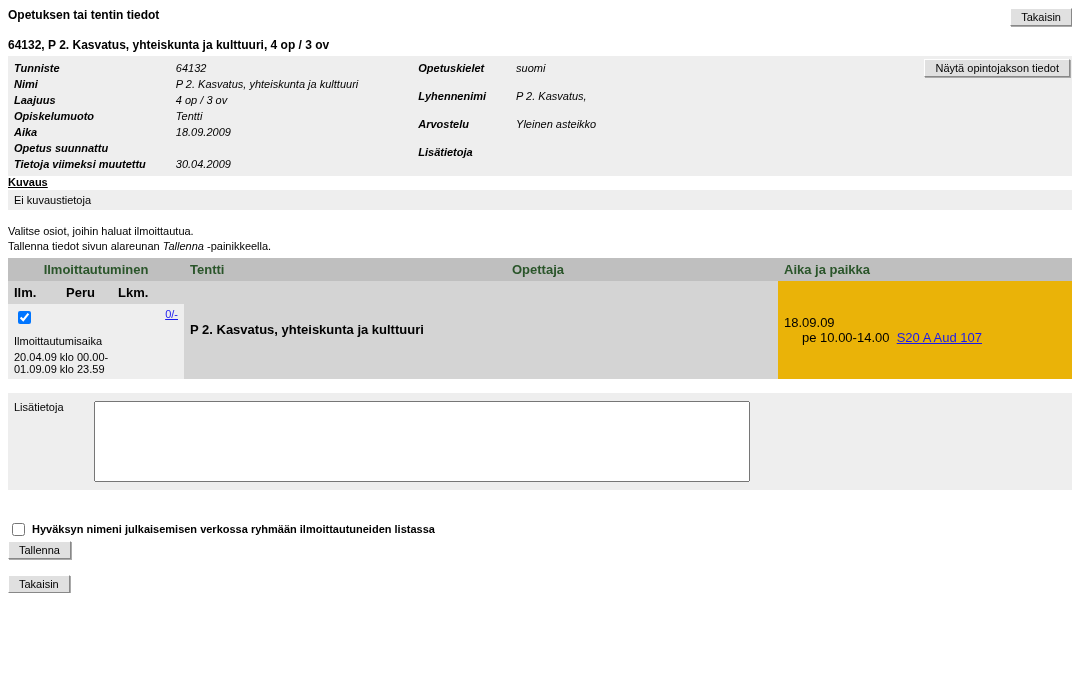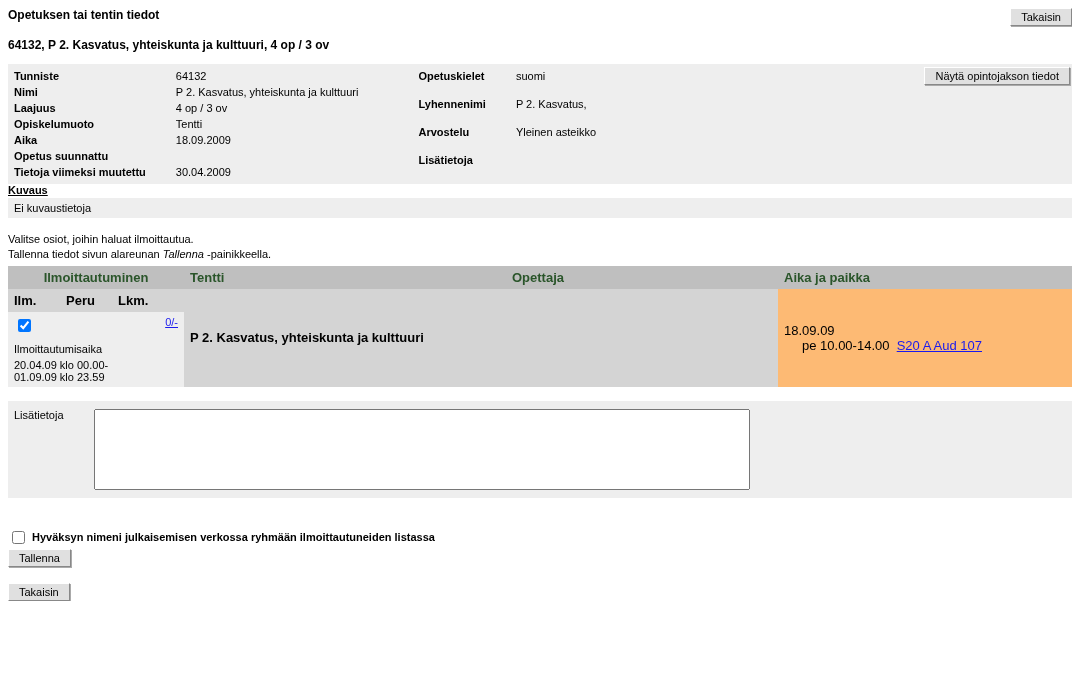--- a/index.html
+++ b/index.html
@@ -26,30 +26,31 @@
     border-left-color: #fff;
     padding: 2px 10px;
     font-family: inherit;
     font-size: 11px;
     cursor: pointer;
     box-shadow: 1px 1px 0 #aaa;
   }
   .course-heading {
     font-weight: bold;
     font-size: 12px;
-    margin-bottom: 12px;
+    margin-bottom: 4px;
   }
   .info-box {
     background: #eeeeee;
     padding: 4px 6px;
     position: relative;
   }
   .info-grid {
     display: flex;
     gap: 30px;
+    font-style: italic;
   }
   .info-col {
     display: table;
   }
   .info-row {
     display: table-row;
   }
   .info-label {
     display: table-cell;
     font-weight: bold;
@@ -236,21 +237,21 @@
     <th style="width:310px">Tentti</th>
     <th style="width:260px">Opettaja</th>
     <th>Aika ja paikka</th>
   </tr>
   <tr class="subhead">
     <th style="width:40px">Ilm.</th>
     <th style="width:40px">Peru</th>
     <th style="width:60px">Lkm.</th>
     <th class="tentti-cell" rowspan="4">P 2. Kasvatus, yhteiskunta ja kulttuuri</th>
     <th class="tentti-cell" rowspan="4"></th>
-    <th class="tentti-cell" rowspan="4" style="font-weight:normal;color:#000;background:#fdba74">
+    <th class="tentti-cell" rowspan="4" style="font-weight:normal;color:#000;background:#eab308">
       <div>18.09.09</div>
       <div style="padding-left:18px">
         <span>pe 10.00-14.00</span>&nbsp;&nbsp;<a href="#" class="link-room">S20 A Aud 107</a>
       </div>
     </th>
   </tr>
   <tr>
     <td><input type="checkbox" checked="" style=""></td>
     <td></td>
     <td style="text-align:right"><a href="#" class="link-count">0/-</a></td>

